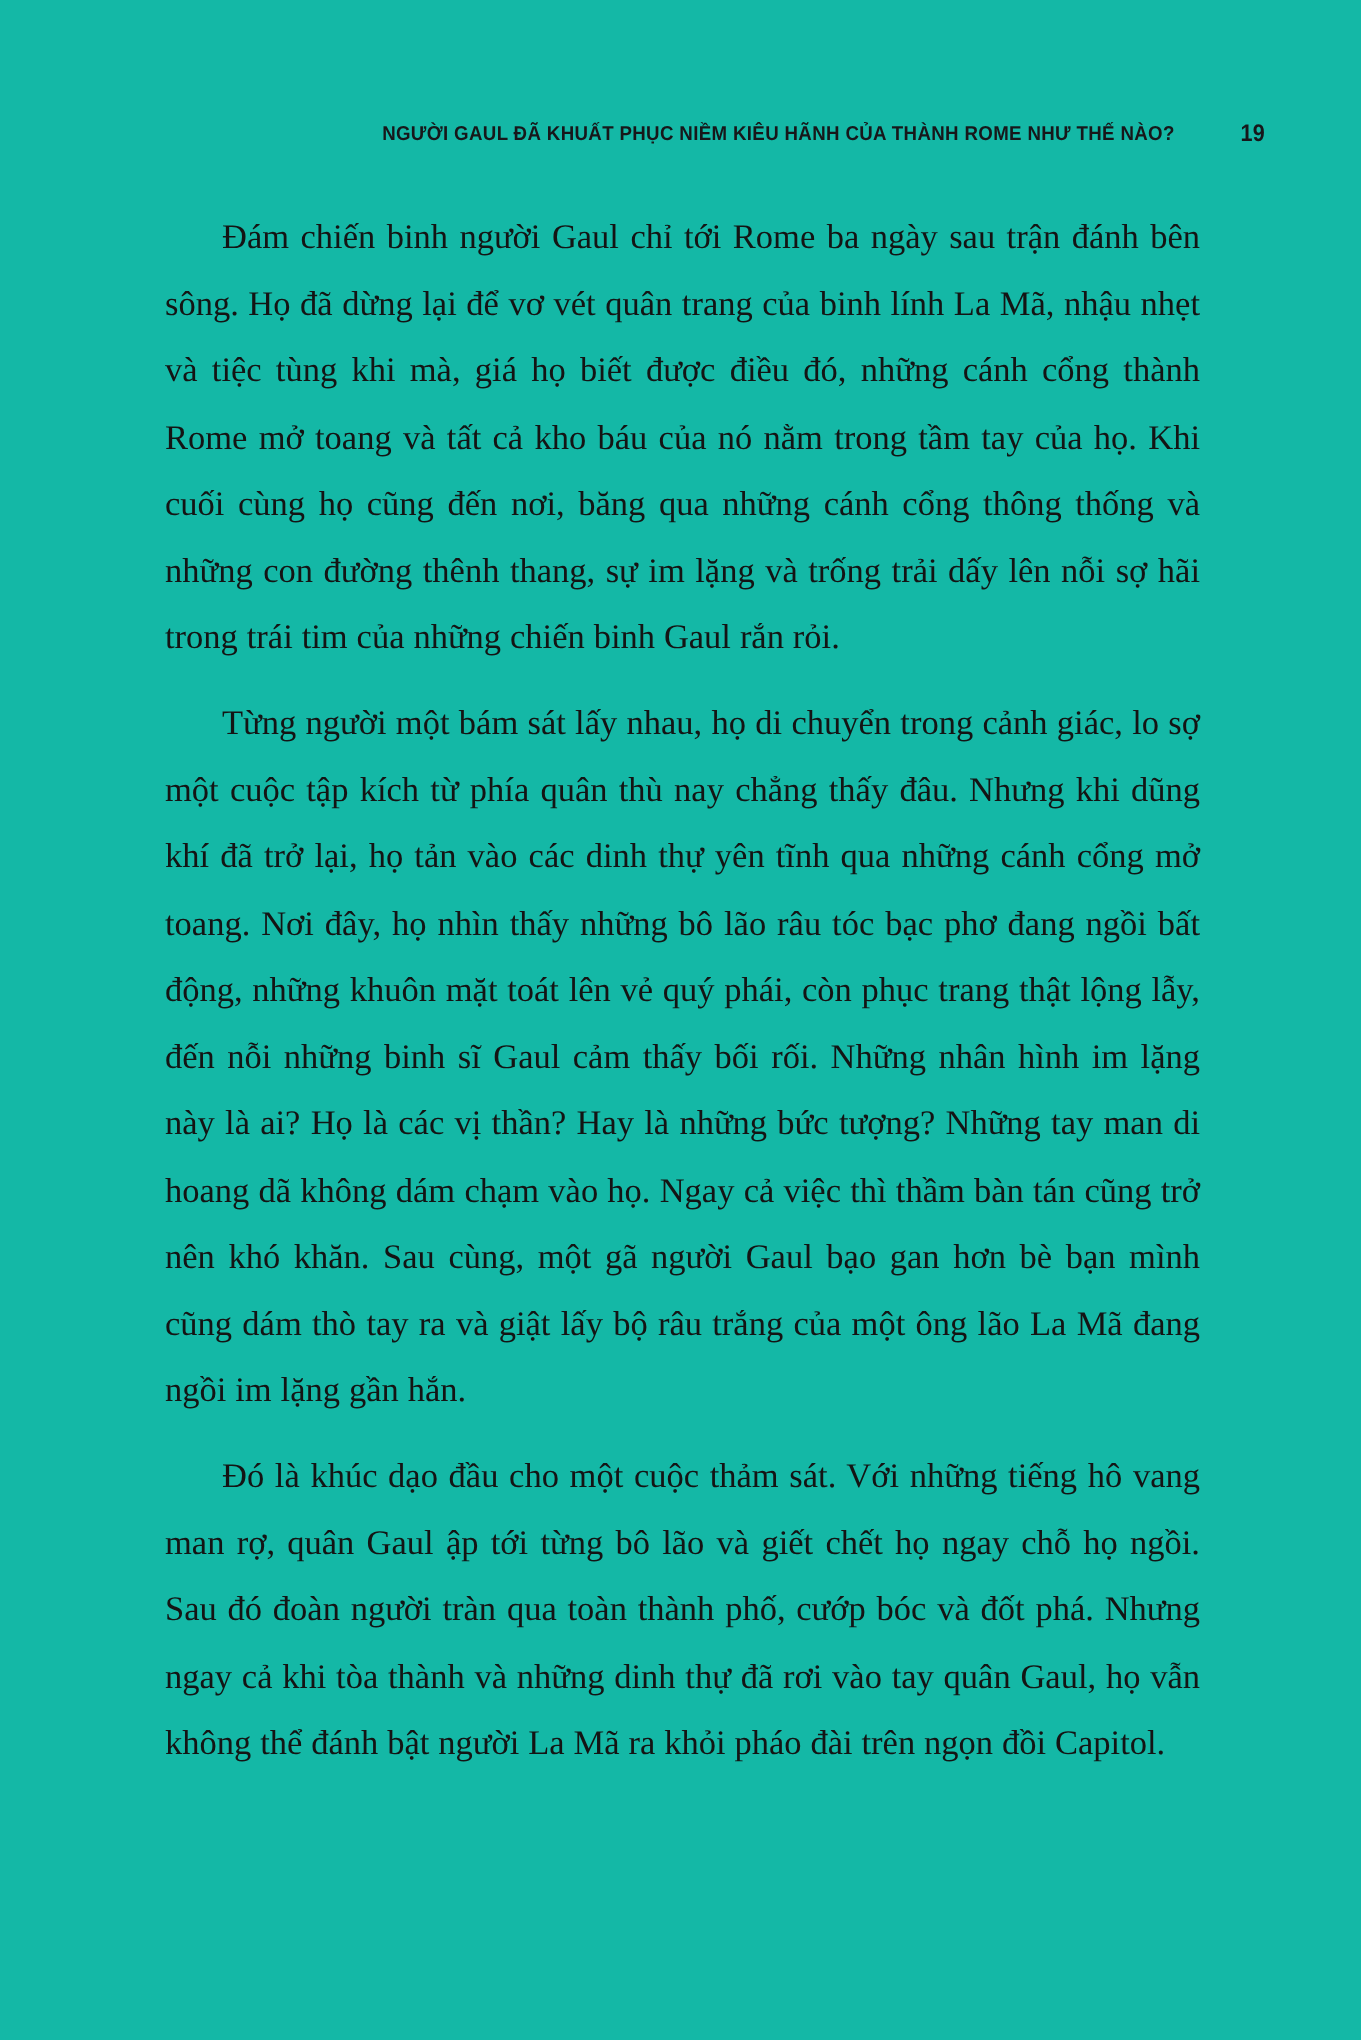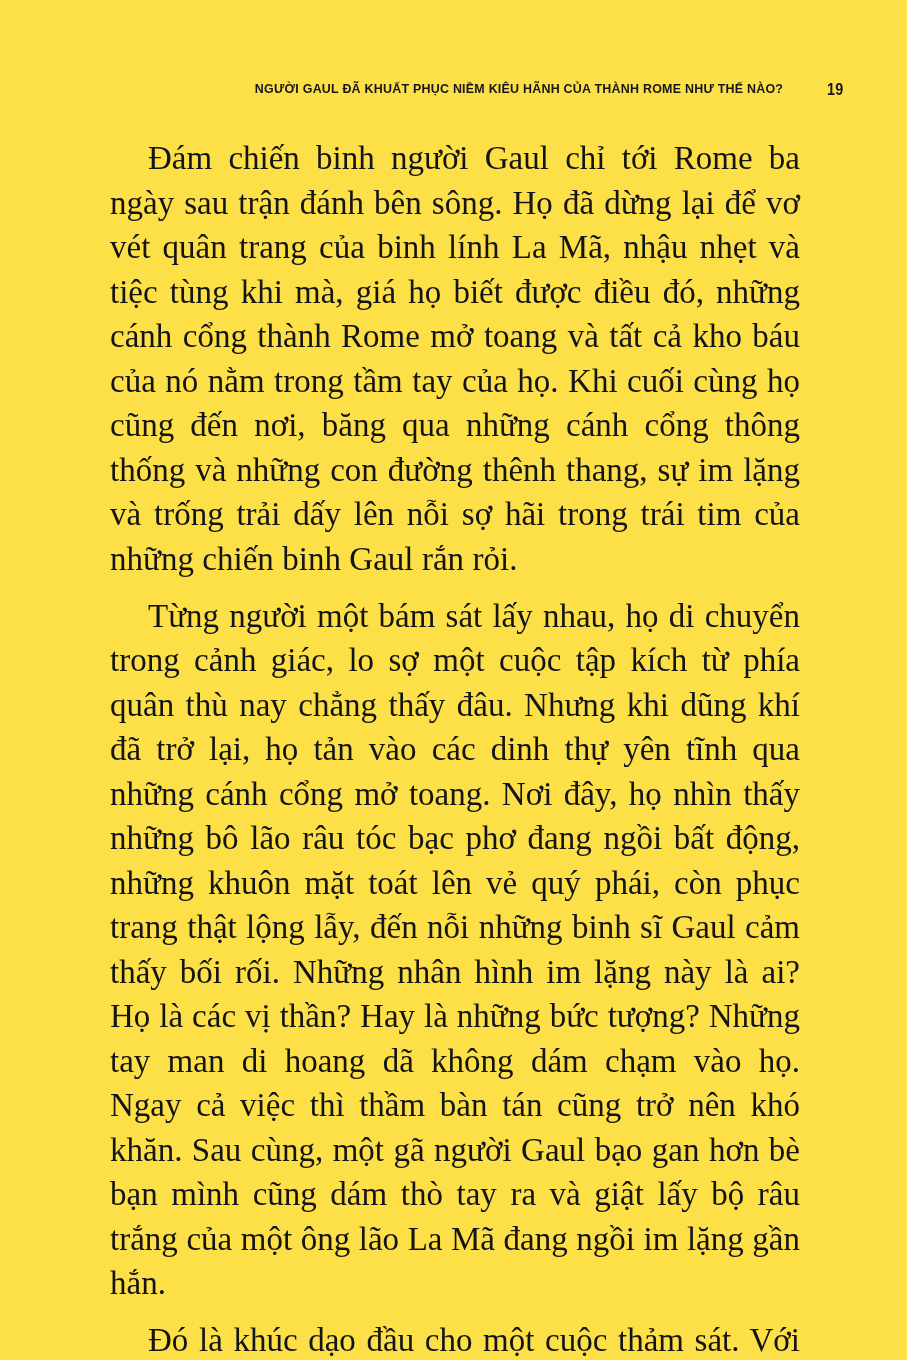--- a/index.html
+++ b/index.html
@@ -11,21 +11,21 @@
   body {
     font-family: "Liberation Serif", "DejaVu Serif", serif;
     color: #141414;
     -webkit-font-smoothing: antialiased;
   }
 
   .page {
     position: relative;
     width: 907px;
     height: 1360px;
-    background: #fde047;
+    background: #14b8a6;
     overflow: hidden;
     box-sizing: border-box;
   }
 
   
   .running-head {
     position: absolute;
     left: 110px;
     right: 62px;
     top: 82px;
@@ -68,21 +68,21 @@
     position: absolute;
     left: 110px;
     top: 136px;
     width: 690px;
   }
 
   .para {
     margin: 0;
     text-indent: 38px;
     text-align: justify;
-    font-size: 33px;
+    font-size: 23px;
     line-height: 44.5px;
     word-spacing: 0.2px;
     hyphens: none;
     -webkit-hyphens: none;
   }
 
   .para + .para {
     margin-top: 12.5px;
   }
 

